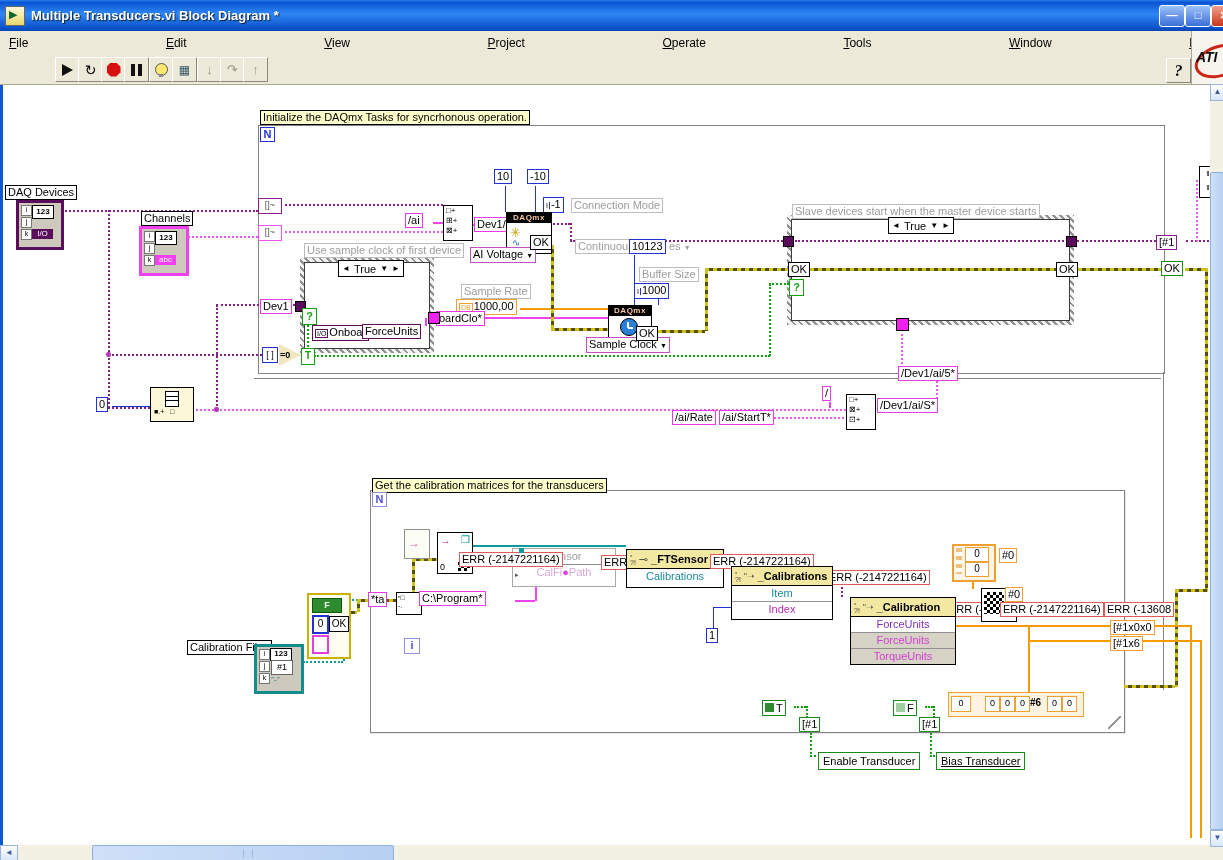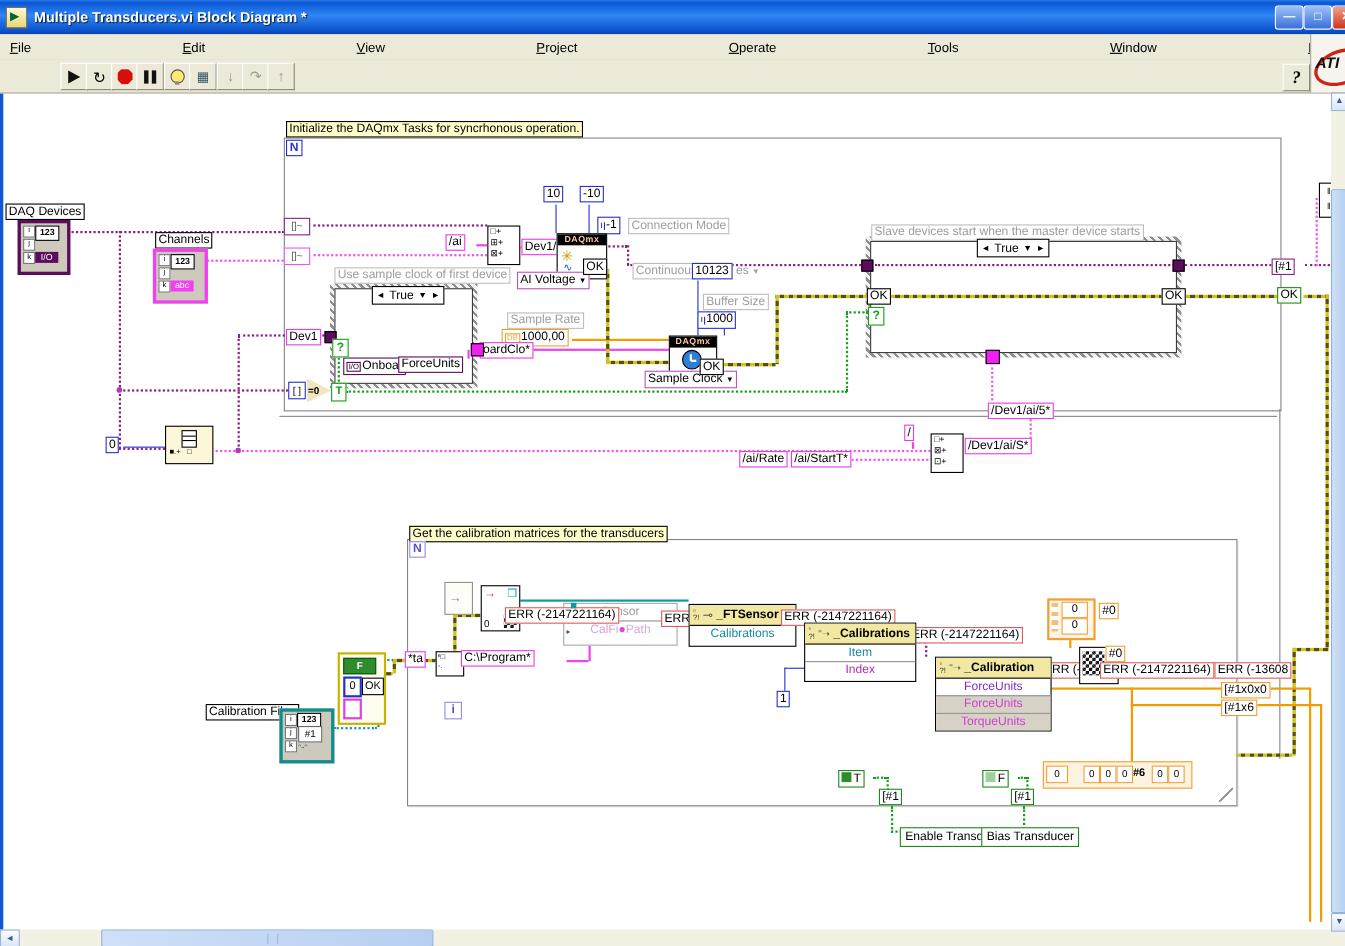--- a/index.html
+++ b/index.html
@@ -478,21 +478,21 @@
 
   <div class="pl" style="left:368px;top:592px;z-index:4;">*ta</div>
   <div class="node" style="left:396px;top:592px;width:22px;height:19px;font-size:7px;line-height:8px;padding:1px;z-index:4;">ⁿ□<br>-.</div>
   <div class="pl" style="left:419px;top:591px;z-index:4;">C:\Program*</div>
 
   <div class="grl" style="left:762px;top:700px;padding:0 2px;"><span style="display:inline-block;width:9px;height:9px;background:#2e8b2e;margin-right:2px;"></span><span>T</span></div>
   <div class="grl" style="left:893px;top:700px;padding:0 2px;"><span style="display:inline-block;width:9px;height:9px;background:#9fcf9f;margin-right:2px;"></span><span>F</span></div>
   <div class="wl" style="left:799px;top:717px;border-color:#1a8a1a;z-index:4;">[#1</div>
   <div class="wl" style="left:919px;top:717px;border-color:#1a8a1a;z-index:4;">[#1</div>
   <div class="grl" style="left:818px;top:752px;">Enable Transducer</div>
-  <div class="grl" style="left:892px;top:752px;">Bias Transducer</div>
+  <div class="grl" style="left:936px;top:752px;text-decoration:underline;">Bias Transducer</div>
 
   <div class="sbtrack" style="left:1210px;top:84px;width:13px;height:761px;"></div>
   <div class="sbbtn" style="left:1210px;top:84px;width:13px;height:15px;line-height:14px;">▲</div>
   <div class="sbthumb" style="left:1210px;top:172px;width:12px;height:656px;"></div>
   <div class="sbbtn" style="left:1210px;top:830px;width:13px;height:15px;line-height:14px;">▼</div>
   <div class="sbtrack" style="left:0px;top:845px;width:1223px;height:15px;"></div>
   <div class="sbbtn" style="left:0px;top:845px;width:16px;height:15px;line-height:14px;">◄</div>
   <div class="sbthumb" style="left:92px;top:845px;width:300px;height:14px;">
       <span class="grip"></span>
     </div>

